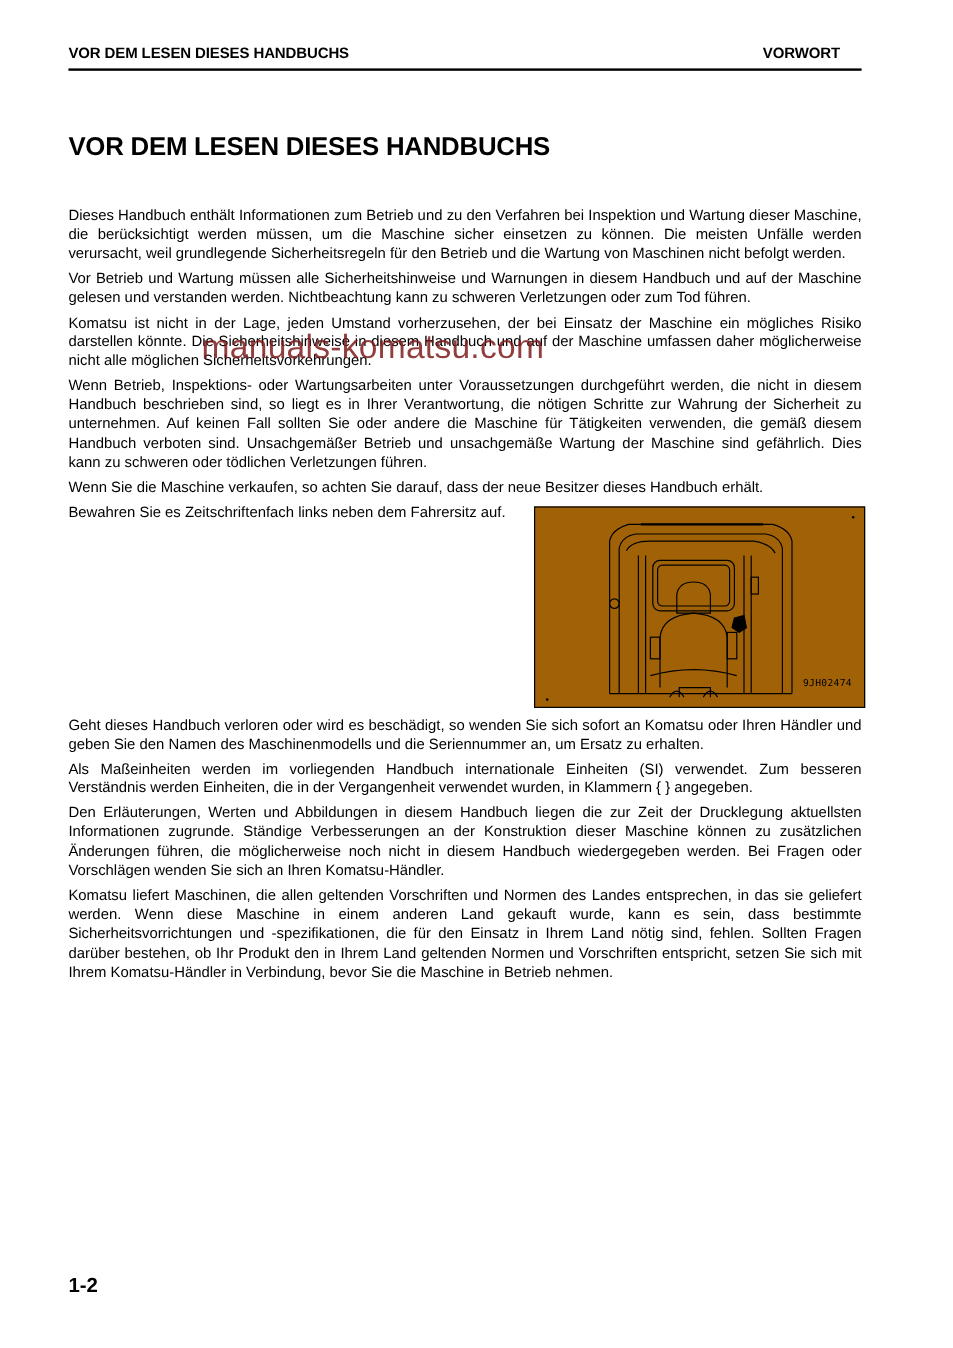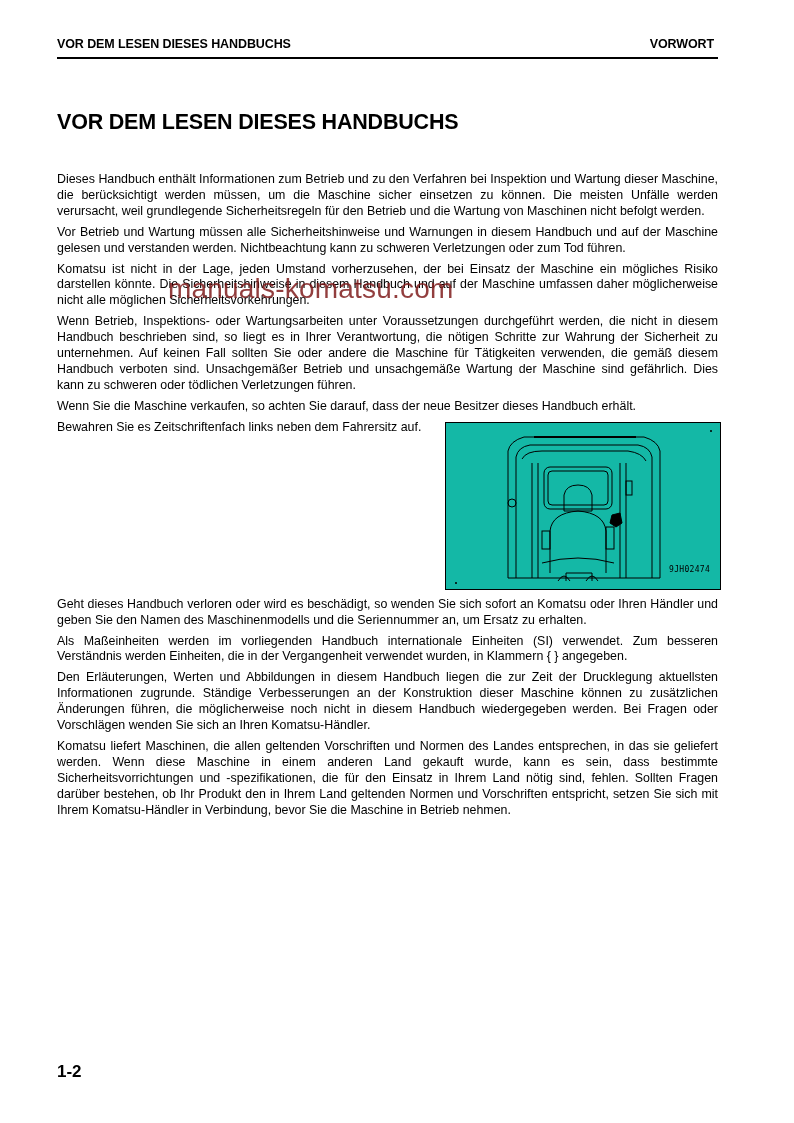--- a/index.html
+++ b/index.html
@@ -1,31 +1,31 @@
 <!DOCTYPE html>
 <html><head>
   <meta charset="utf-8">
   <style>
     html, body { margin: 0; padding: 0; background: #ffffff; }
     body { width: 794px; height: 1123px; position: relative; overflow: hidden;
            font-family: "Liberation Sans", "DejaVu Sans", sans-serif; color: #000; }
     .running-head { position: absolute; left: 57px; top: 37px; width: 661px;
                     font-size: 12.5px; font-weight: bold; letter-spacing: -0.1px; }
     .running-head .left { position: absolute; left: 0; top: 0; }
-    .running-head .right { position: absolute; right: 4px; top: 0; margin-left: 40px; }
+    .running-head .right { position: absolute; right: 18px; top: 0; margin-left: 40px; }
     .head-rule { position: absolute; left: 57px; top: 57px; width: 661px; height: 2px; background: #000; }
     .page-title { position: absolute; left: 57px; top: 110px; font-size: 21.5px; font-weight: bold;
                   margin: 0; letter-spacing: -0.2px; }
     .body { position: absolute; left: 57px; top: 140px; width: 661px; font-size: 12.4px;
             line-height: 15.9px; margin-top: 32px; }
     .body p { margin: 0 0 5px 0; text-align: justify; hyphens: manual; }
     .float-block { position: relative; height: 172px; margin-bottom: 5px; }
     .float-block .text { position: absolute; left: 0; top: 0; width: 375px; text-align: justify; }
     .figure { position: absolute; left: 388px; top: 2px; width: 276px; height: 168px;
-              border: 1px solid #000; box-sizing: border-box; background: #14b8a6; }
+              border: 1px solid #000; box-sizing: border-box; background: #a16207; }
     .figure svg { position: absolute; left: 0; top: 0; }
     .fig-id { position: absolute; right: 10px; bottom: 11px; font-family: "DejaVu Sans Mono", monospace;
               font-size: 8px; letter-spacing: 0.3px; }
     .watermark { position: absolute; left: 168px; top: 273px; font-size: 28px;
                  font-family: "Liberation Sans", sans-serif; color: #7f1d1d; opacity: 0.85;
                  letter-spacing: 0.2px; pointer-events: none; }
     .page-number { position: absolute; left: 57px; top: 1062px; font-size: 17px; font-weight: bold; }
   </style>
 </head>
 <body>

